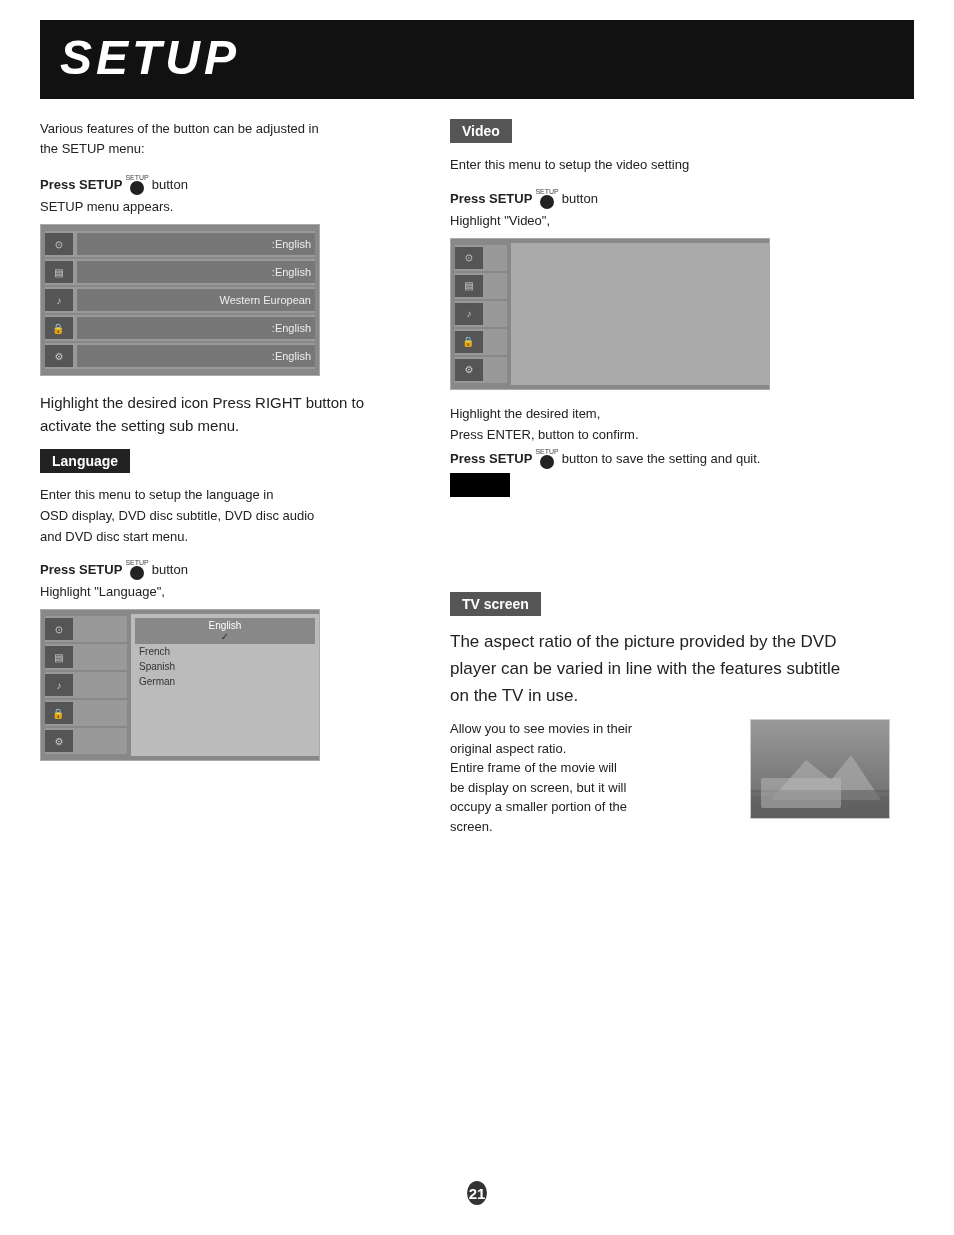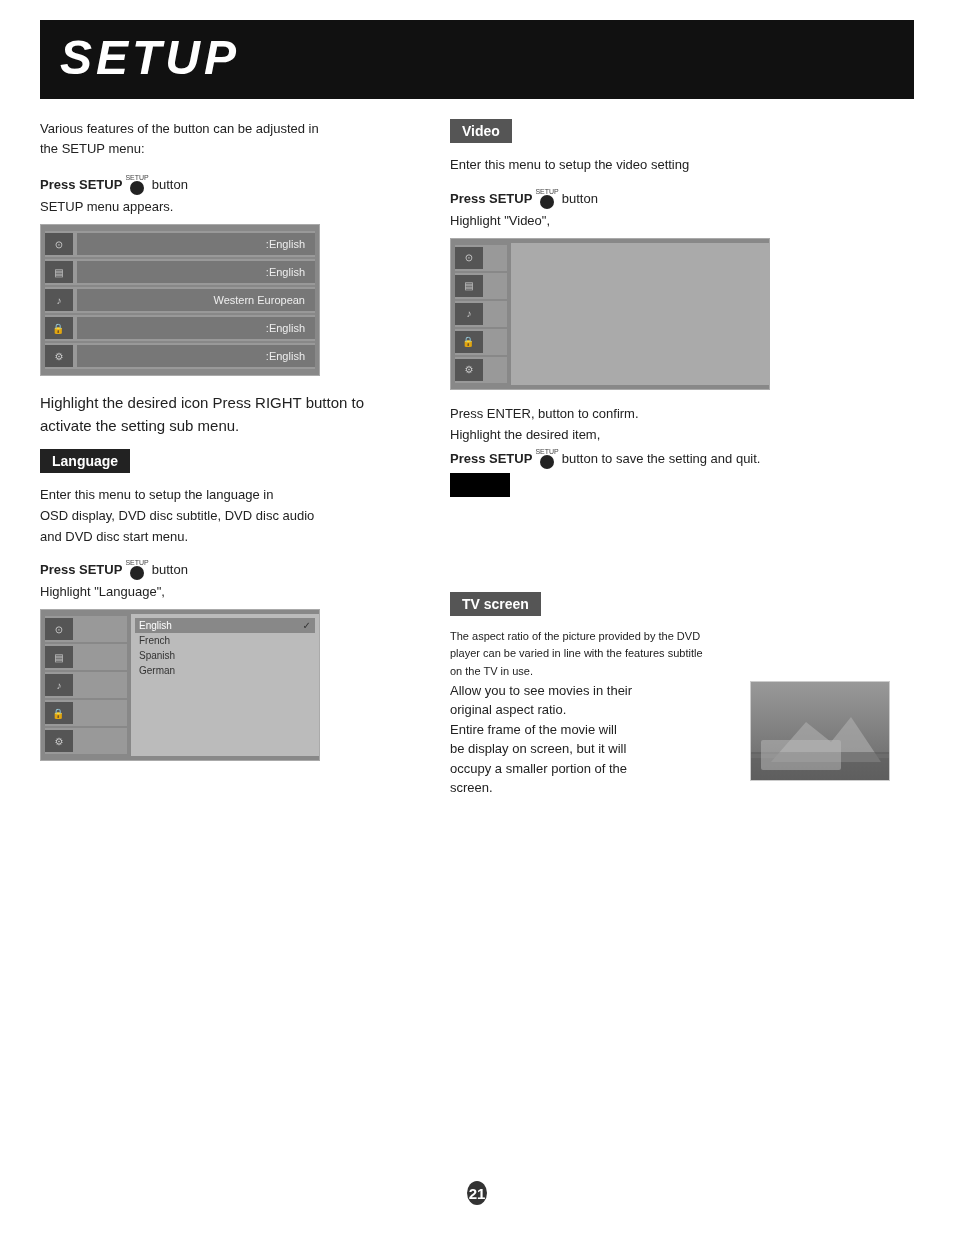--- a/index.html
+++ b/index.html
@@ -102,21 +102,21 @@
       display: flex;
       align-items: center;
       justify-content: center;
       color: #ccc;
       font-size: 10px;
     }
     .menu-right-text {
       margin-left: auto;
       font-size: 11px;
       color: #eee;
-      padding-right: 10px;
+      padding-right: 4px;
       text-align: right;
     }
     .menu-subpanel {
       background: #777;
       flex: 1;
       height: 22px;
       display: flex;
       align-items: center;
       padding-left: 6px;
     }
@@ -177,20 +177,21 @@
       align-items: center;
       justify-content: space-between;
     }
     .lang-sub-check {
       font-size: 10px;
       color: #333;
     }
     .lang-sub-highlighted {
       background: #888;
       color: #fff;
+      flex-direction: column;
     }
 
     
     .video-menu-mock {
       border: 1px solid #aaa;
       background: #888;
       width: 320px;
       margin: 10px 0 16px 0;
       padding: 4px 0;
       display: flex;
@@ -206,22 +207,23 @@
     .black-badge {
       display: inline-block;
       background: #000;
       width: 60px;
       height: 24px;
       margin-bottom: 12px;
     }
 
     
     .tv-desc {
-      font-size: 11px;
+      font-size: 17px;
       line-height: 1.6;
+      margin-bottom: 10px;
     }
     .tv-43-title {
       font-size: 13px;
       font-weight: normal;
       margin-bottom: 6px;
     }
     .tv-content-row {
       display: flex;
       align-items: flex-start;
       gap: 12px;
@@ -437,22 +439,22 @@
         </div>
         <div class="menu-row">
           <div class="menu-row-icon">⚙</div>
         </div>
       </div>
       <div class="video-menu-right">
       </div>
     </div>
 
     
+    <div class="subtext">Highlight the desired item,</div>
     <div class="subtext">Press ENTER,  button to confirm.</div>
-    <div class="subtext">Highlight the desired item,</div>
 
     
     <div class="press-setup-line">
       <span class="setup-label">Press SETUP</span>
       <span class="setup-icon-wrap">
         <span class="setup-small-text">SETUP</span>
         <span class="setup-circle"></span>
       </span>
       <span> button to save the setting and quit.</span>
     </div>

